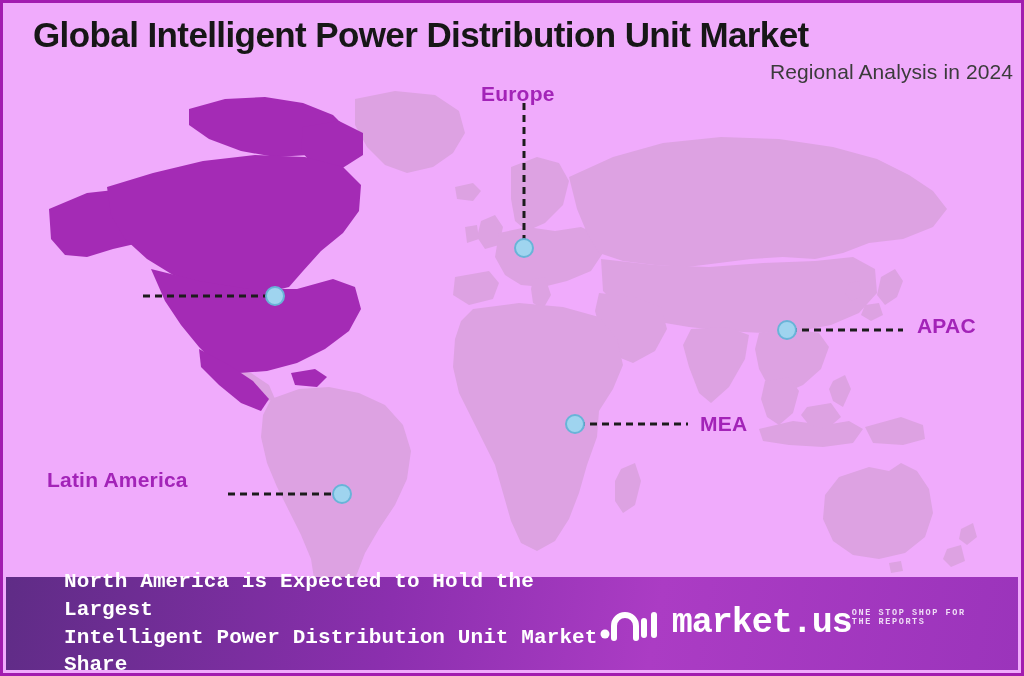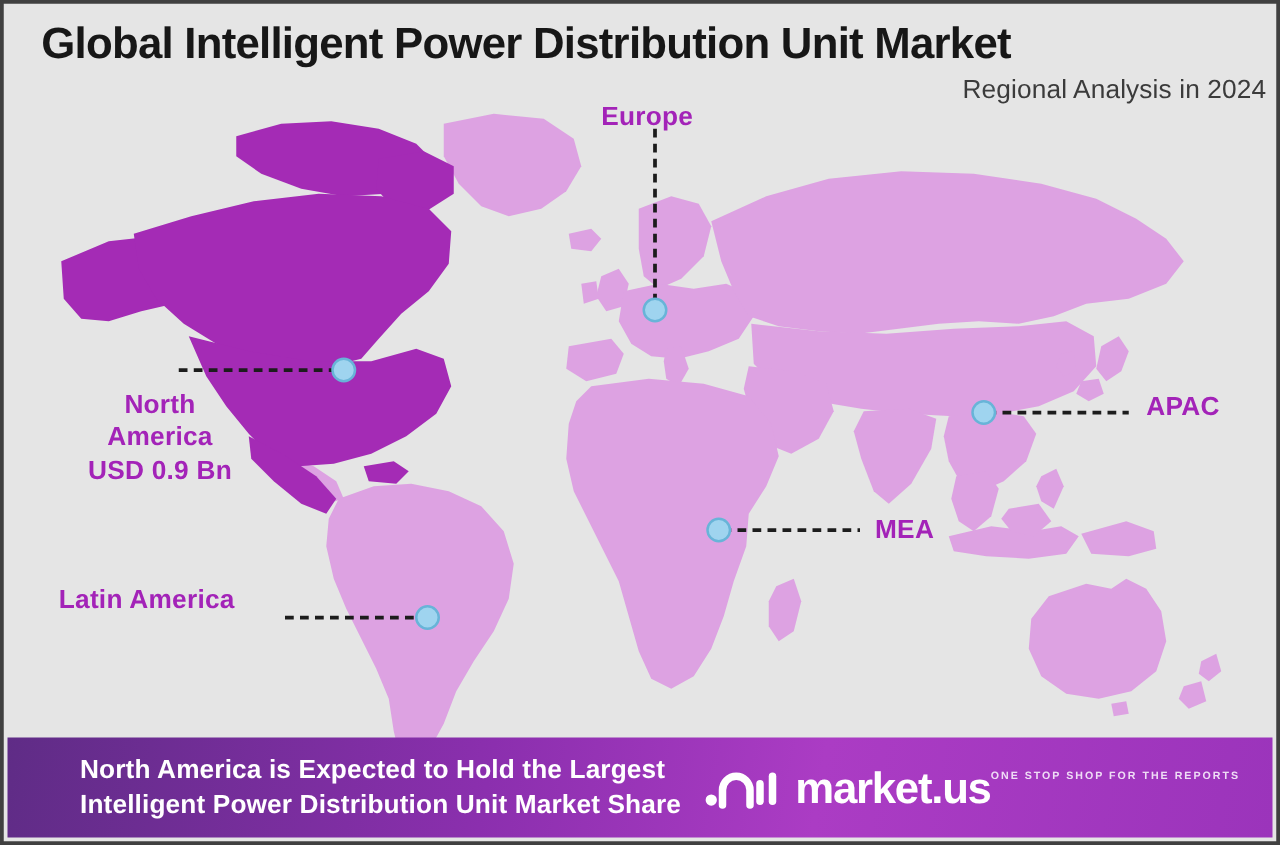--- a/index.html
+++ b/index.html
@@ -2,23 +2,23 @@
 <html><head>
 <meta charset="utf-8">
 <style>
   html,body{margin:0;padding:0;background:#ffffff;}
   body{font-family:"Liberation Sans",sans-serif;}
 
   #infographic{
     position:relative;
     width:1024px;
     height:676px;
-    background:#e5e5e5;
+    background:#f0abfc;
     box-sizing:border-box;
-    border:3px solid #404040;
+    border:3px solid #a21caf;
     overflow:hidden;
   }
 
   
   #header{
     position:absolute;
     left:30px; top:14px;
     width:980px;
   }
   #title{
@@ -62,27 +62,28 @@
   #label-europe{left:478px; top:78px;}
   #label-apac{left:914px; top:310px;}
   #label-mea{left:697px; top:408px;text-align:right;}
   #label-latin{left:44px; top:464px;}
   #label-na{left:64px; top:308px; width:122px; text-align:center;}
 
   
   #footer{
     position:absolute;
     left:3px; right:3px; bottom:3px;
-    height:80px;
+    height:93px;
     background:linear-gradient(100deg,#5f2c86 0%,#8b2fae 38%,#ab3cc4 64%,#9b34bb 100%);
     display:flex;
     align-items:center;
     justify-content:space-between;
     padding:0 26px 0 58px;
     box-sizing:border-box;
+    font-family:Liberation Mono, monospace;
   }
   #footer-text{
     color:#ffffff;
     font-size:21px;
     font-weight:bold;
     line-height:1.32;
     letter-spacing:0.1px;
   }
   #logo{
     display:flex;
@@ -222,24 +223,20 @@
   </div>
 
   <div class="region-label" id="label-europe">Europe</div>
 
   <div class="region-label" id="label-apac">APAC</div>
 
   <div class="region-label" id="label-mea">MEA</div>
 
   <div class="region-label" id="label-latin">Latin America</div>
 
-  <div class="region-label multi" id="label-na">
-    <div>North America</div>
-    <div>USD 0.9 Bn</div>
-  </div>
 
   <div id="footer">
     <div id="footer-text">
       <div>North America is Expected to Hold the Largest</div>
       <div>Intelligent Power Distribution Unit Market Share</div>
     </div>
 
     <div id="logo">
       <svg id="logo-mark" width="62" height="40" viewBox="0 0 62 40">
         <circle cx="5" cy="30" r="4.5" fill="#ffffff"></circle>

